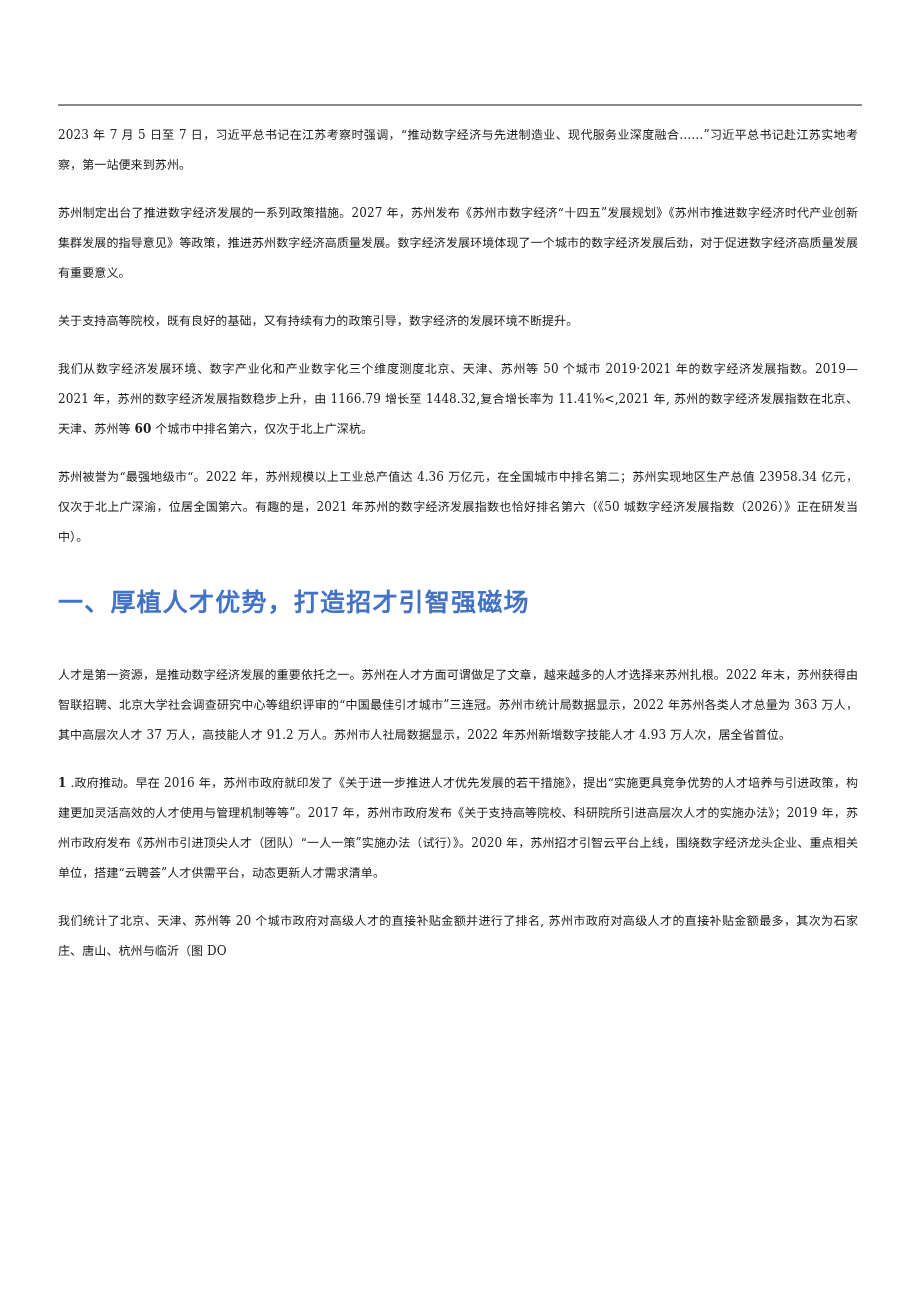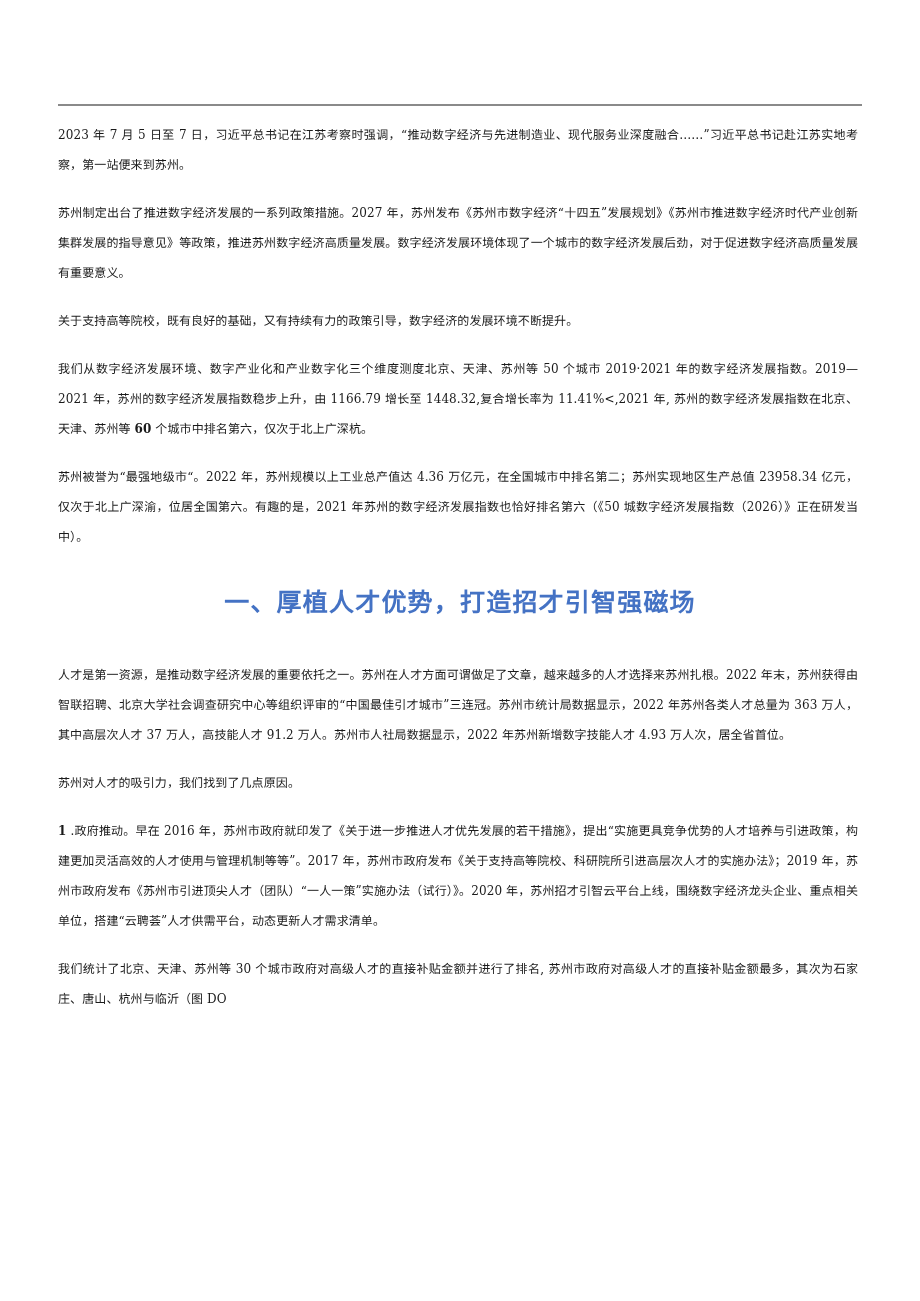--- a/index.html
+++ b/index.html
@@ -57,21 +57,20 @@
     margin-bottom: 0;
   }
 
   .bold-run {
     font-weight: bold;
   }
 
   
   .section-heading {
     margin: 34px 0 40px 0;
-    text-align: center;
     font-family: "DejaVu Sans", "Liberation Sans", sans-serif;
     font-weight: bold;
     font-size: 25px;
     line-height: 34px;
     letter-spacing: 1.2px;
     color: #4472c4;
   }
 </style>
 </head>
 <body>
@@ -89,20 +88,19 @@
 
     <p class="para"><span>我们从数字经济发展环境、数字产业化和产业数字化三个维度测度北京、天津、苏州等 50 个城市 2019·2021 年的数字经济发展指数。2019—2021 年，苏州的数字经济发展指数稳步上升，由 1166.79 增长至 1448.32,复合增长率为 11.41%&lt;,2021 年, 苏州的数字经济发展指数在北京、天津、苏州等 </span><span class="bold-run">60</span><span> 个城市中排名第六，仅次于北上广深杭。</span></p>
 
     <p class="para">苏州被誉为“最强地级市“。2022 年，苏州规模以上工业总产值达 4.36 万亿元，在全国城市中排名第二；苏州实现地区生产总值 23958.34 亿元，仅次于北上广深渝，位居全国第六。有趣的是，2021 年苏州的数字经济发展指数也恰好排名第六（《50 城数字经济发展指数（2026）》正在研发当中）。</p>
 
 
     <h2 class="section-heading">一、厚植人才优势，打造招才引智强磁场</h2>
 
     <p class="para">人才是第一资源，是推动数字经济发展的重要依托之一。苏州在人才方面可谓做足了文章，越来越多的人才选择来苏州扎根。2022 年末，苏州获得由智联招聘、北京大学社会调查研究中心等组织评审的“中国最佳引才城市”三连冠。苏州市统计局数据显示，2022 年苏州各类人才总量为 363 万人，其中高层次人才 37 万人，高技能人才 91.2 万人。苏州市人社局数据显示，2022 年苏州新增数字技能人才 4.93 万人次，居全省首位。</p>
 
-    <p class="para">苏州对人才的吸引力，我们找到了几点原因。</p>
 
     <p class="para"><span class="bold-run">1</span><span> .政府推动。早在 2016 年，苏州市政府就印发了《关于进一步推进人才优先发展的若干措施》，提出“实施更具竞争优势的人才培养与引进政策，构建更加灵活高效的人才使用与管理机制等等”。2017 年，苏州市政府发布《关于支持高等院校、科研院所引进高层次人才的实施办法》；2019 年，苏州市政府发布《苏州市引进顶尖人才（团队）“一人一策”实施办法（试行）》。2020 年，苏州招才引智云平台上线，围绕数字经济龙头企业、重点相关单位，搭建“云聘荟”人才供需平台，动态更新人才需求清单。</span></p>
 
-    <p class="para">我们统计了北京、天津、苏州等 30 个城市政府对高级人才的直接补贴金额并进行了排名, 苏州市政府对高级人才的直接补贴金额最多，其次为石家庄、唐山、杭州与临沂（图 DO</p>
+    <p class="para">我们统计了北京、天津、苏州等 20 个城市政府对高级人才的直接补贴金额并进行了排名, 苏州市政府对高级人才的直接补贴金额最多，其次为石家庄、唐山、杭州与临沂（图 DO</p>
 
   </div>
 </div>
 
 </body></html>

